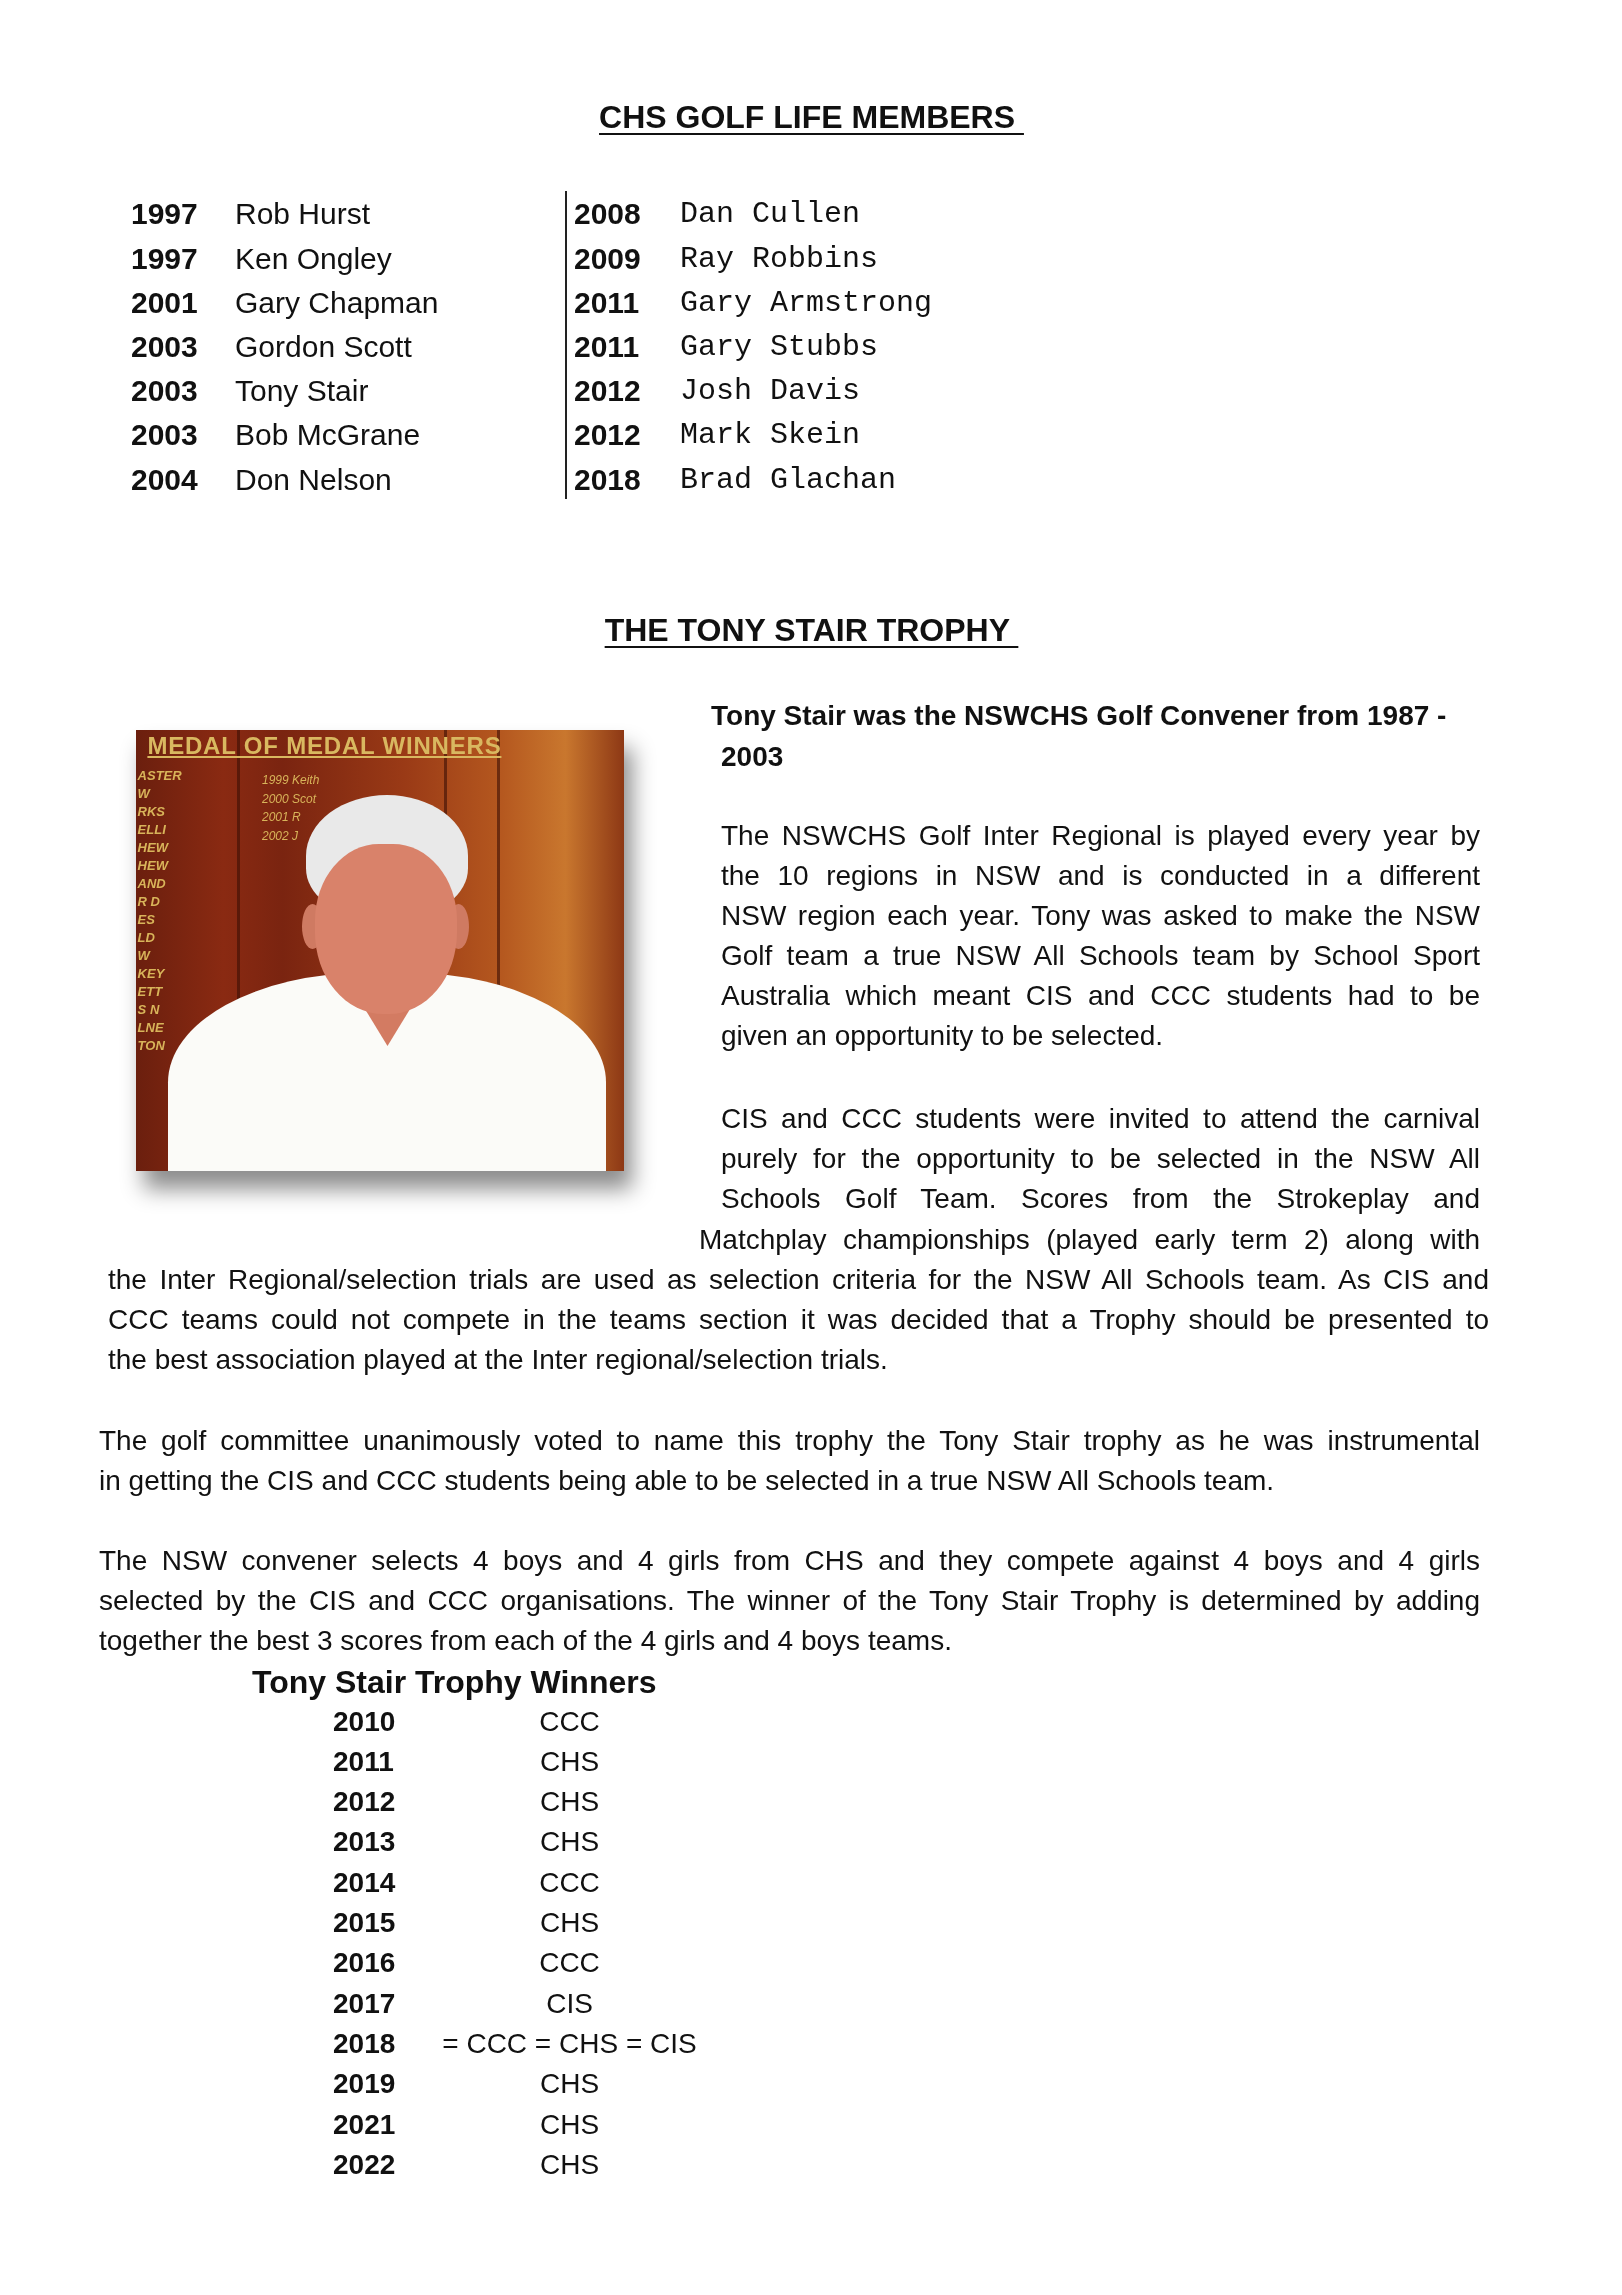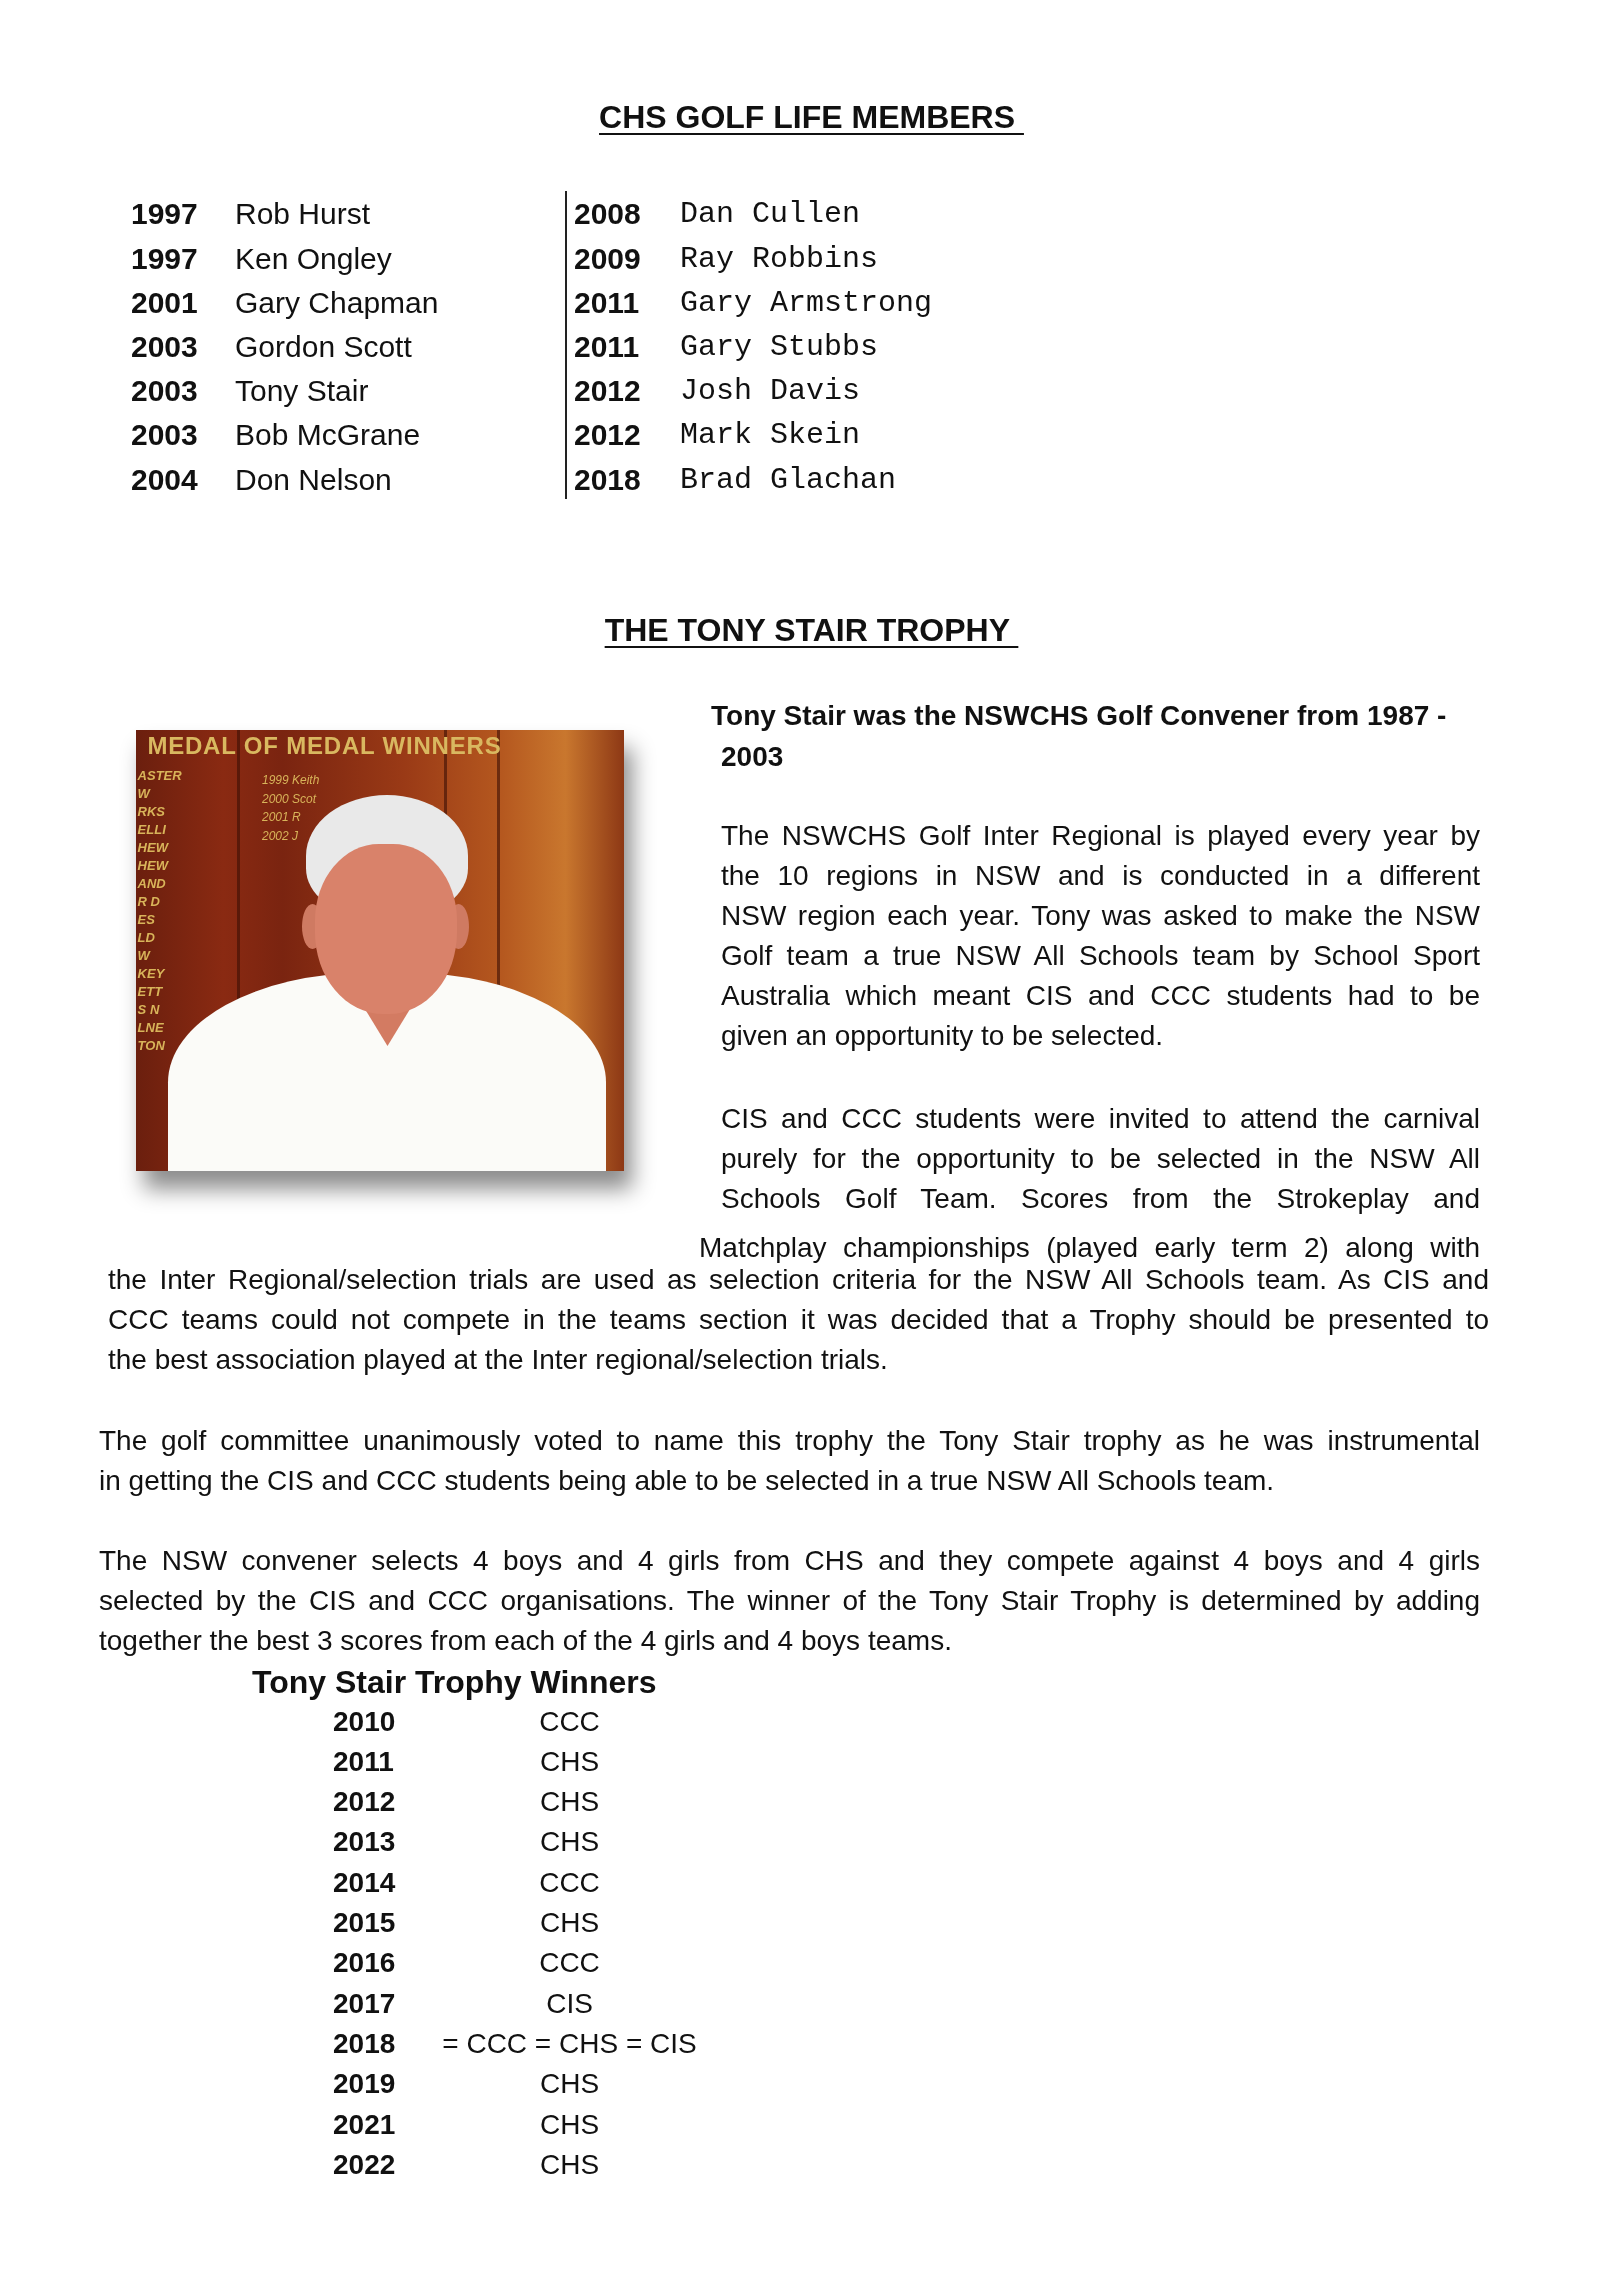--- a/index.html
+++ b/index.html
@@ -12,21 +12,21 @@
   .member-row .yr { position: absolute; left: 0; font-weight: bold; }
   .member-row .nm { position: absolute; }
   .col-left { left: 131px; }
   .col-left .nm { left: 104px; }
   .col-right { left: 574px; }
   .col-right .nm { left: 106px; font-family: Liberation Mono, monospace; }
   .divider { left: 565px; top: 191px; width: 2.4px; height: 308px; background: #222; }
   .photo { left: 136px; top: 730px; width: 488px; height: 441px;
            box-shadow: 8px 18px 21px rgba(0,0,0,0.45); overflow: hidden;
            background: linear-gradient(90deg,#6b1f0e 0%,#8a2a12 18%,#7a2410 30%,#9a3a16 55%,#b5581f 75%,#c9772e 88%,#8d3815 100%); }
-  .photo .board-title { position: absolute; left: 11.4px; top: 1.6px; font-size: 24px; font-weight: bold; color: #d9b860; letter-spacing: 0.8px; white-space: nowrap; }
+  .photo .board-title { position: absolute; left: 11.4px; top: 1.6px; font-size: 24px; font-weight: bold; color: #d9b860; letter-spacing: 0.8px; white-space: nowrap; text-decoration: underline; }
   .photo .board-left { position: absolute; left: 1.6px; top: 37px; width: 32px; font-size: 13px; line-height: 18px; color: #d8b45a; font-style: italic; font-weight: bold; }
   .photo .board-mid { position: absolute; left: 126px; top: 41px; font-size: 12px; line-height: 18.7px; color: #d8b45a; font-style: italic; }
   .photo .plank { position: absolute; top: 0; bottom: 0; width: 3.2px; background: rgba(60,15,5,0.6); }
   .photo .hair { position: absolute; left: 170px; top: 65px; width: 162px; height: 122px; border-radius: 50% 50% 40% 40%; background: #e9e9e9; }
   .photo .face { position: absolute; left: 179px; top: 114px; width: 142px; height: 170px; border-radius: 45% 45% 48% 48%; background: #d9826a; }
   .photo .ear-l { position: absolute; left: 166px; top: 174px; width: 21px; height: 45px; border-radius: 50%; background: #cf7a62; }
   .photo .ear-r { position: absolute; left: 312px; top: 174px; width: 21px; height: 45px; border-radius: 50%; background: #cf7a62; }
   .photo .shirt { position: absolute; left: 32px; top: 243px; width: 438px; height: 243px; border-radius: 45% 45% 0 0; background: #fbfbf8; }
   .photo .collar { position: absolute; left: 207px; top: 243px; width: 89px; height: 73px; background: #d37b62; clip-path: polygon(0 0,100% 0,50% 100%); }
   .para { position: absolute; font-size: 28px; line-height: 40px; text-align: justify; }
@@ -139,21 +139,21 @@
   <span class="line">Golf team a true NSW All Schools team by School Sport</span>
   <span class="line">Australia which meant CIS and CCC students had to be</span>
   <span class="line last">given an opportunity to be selected.</span>
 </div>
 
 <div class="para" style="left:721px; top:1099px; width:759px;">
   <span class="line">CIS and CCC students were invited to attend the carnival</span>
   <span class="line">purely for the opportunity to be selected in the NSW All</span>
   <span class="line">Schools Golf Team. Scores from the Strokeplay and</span>
 </div>
-<div class="para" style="left:699px; top:1220px; width:781px;margin-top:8px;">
+<div class="para" style="left:699px; top:1220px; width:781px;">
   <span class="line">Matchplay championships (played early term 2) along with</span>
 </div>
 
 <div class="para" style="left:108px; top:1260px; width:1381px;">
   <span class="line">the Inter Regional/selection trials are used as selection criteria for the NSW All Schools team. As CIS and</span>
   <span class="line">CCC teams could not compete in the teams section it was decided that a Trophy should be presented to</span>
   <span class="line last">the best association played at the Inter regional/selection trials.</span>
 </div>
 
 <div class="para" style="left:99px; top:1421px; width:1381px;">

